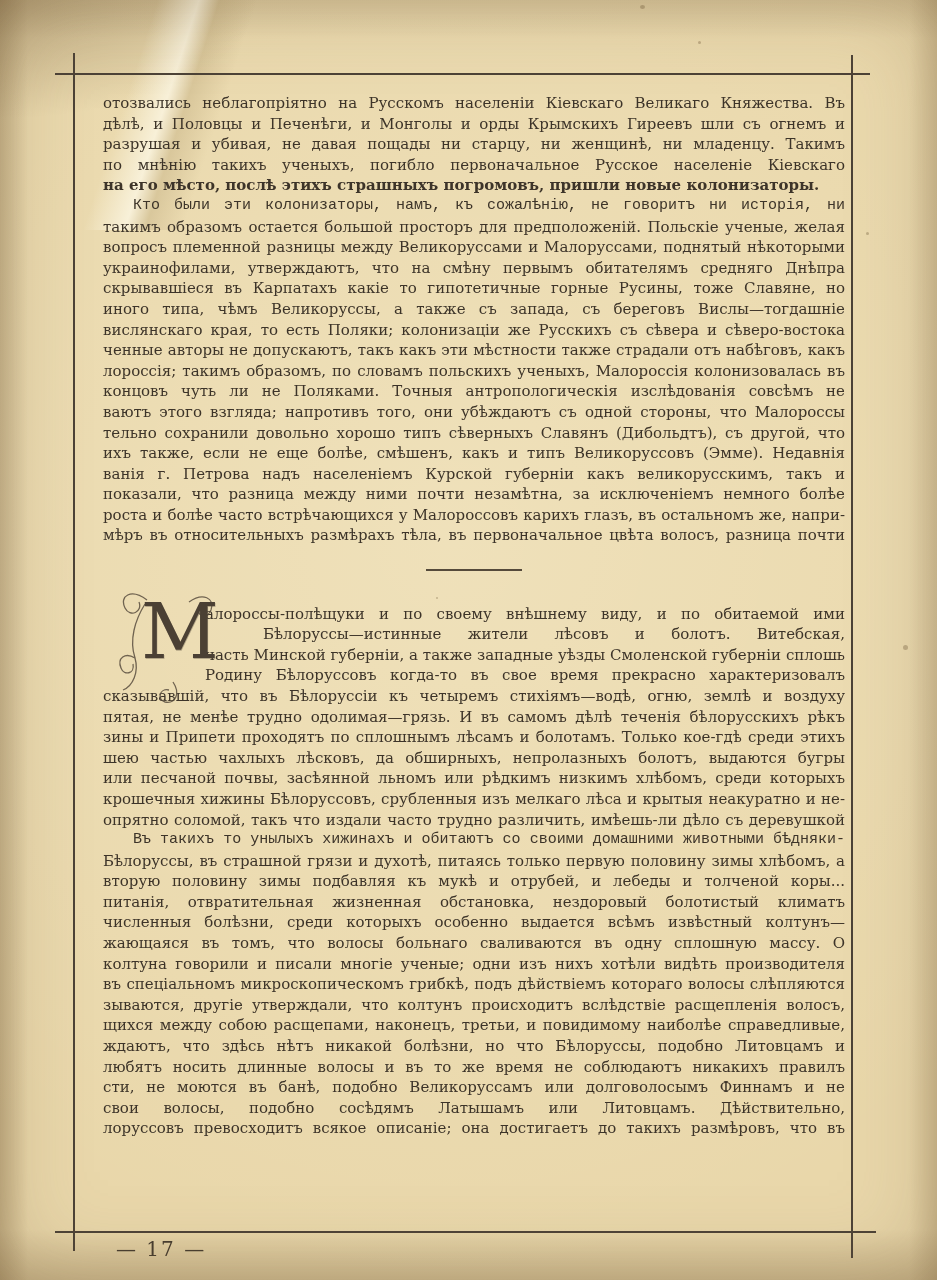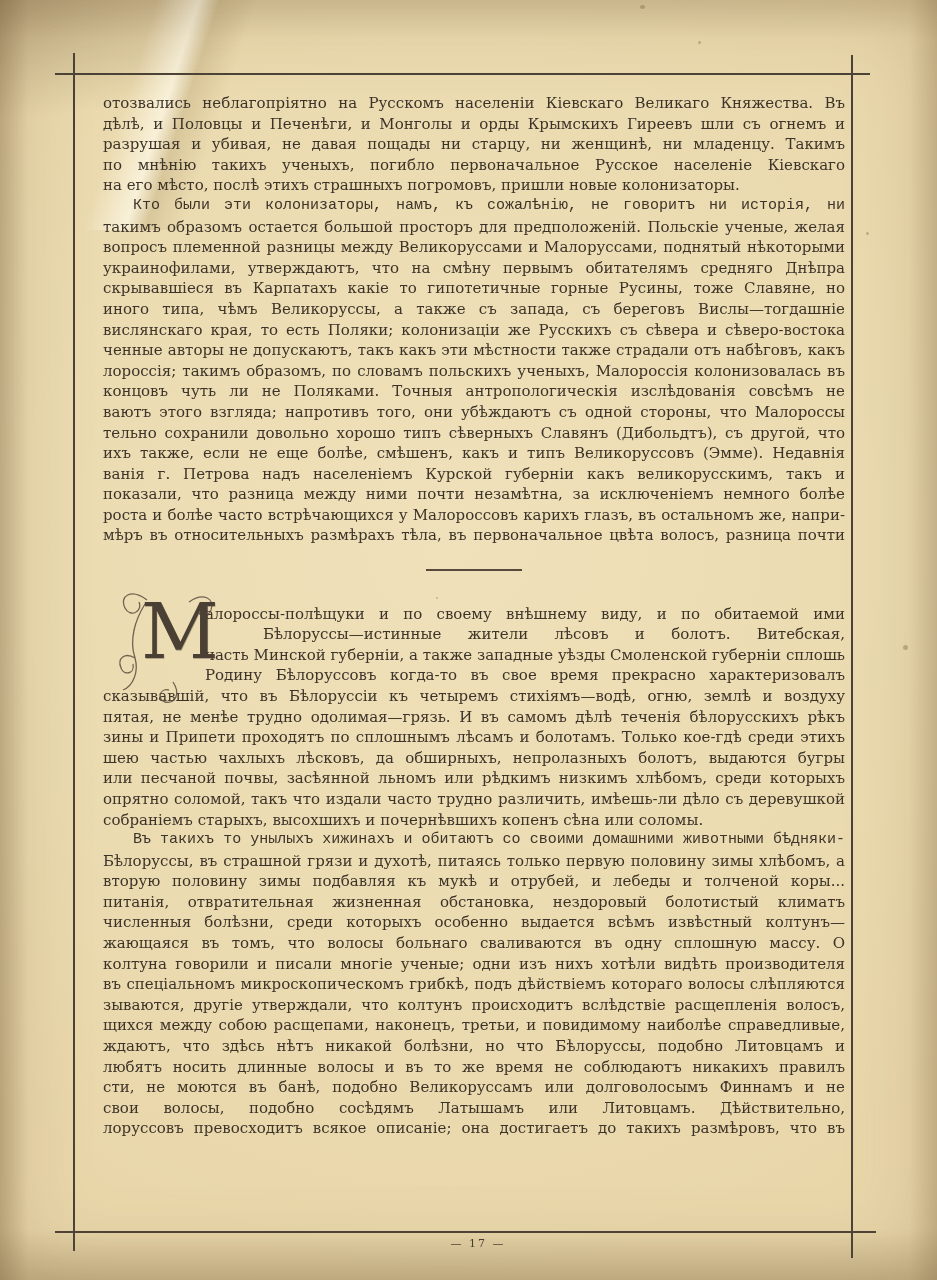--- a/index.html
+++ b/index.html
@@ -45,21 +45,21 @@
     position: absolute; left: 103px; top: 93px; width: 742px;
     font-size: 15px; line-height: 20.6px; color: #3d3429;
     text-rendering: optimizeLegibility;
   }
   .para { margin: 0; }
   .line {
     height: 20.6px; overflow: hidden;
     text-align: justify; text-align-last: justify;
     white-space: normal;
   }
-  .line.line-last { text-align-last: left; }
+  .line.line-last { text-align-last: left; font-weight: bold; }
   .indent-first .line:first-child { text-indent: 30px; font-family: Liberation Mono, monospace; }
   .after-cap .line:first-child { text-indent: 58px; }
 
   
   .divider-wrap { padding: 23px 0 33px 0; }
   .divider-rule { width: 96px; height: 1.5px; margin: 0 auto; background: #554a3b; }
 
   
   .cap-float {
     float: left; width: 102px; height: 62px;
@@ -68,22 +68,22 @@
   .cap-letter {
     position: absolute; left: 38px; top: -10px;
     font-family: "DejaVu Serif", serif;
     font-size: 76px; line-height: 1; color: #4b4034;
     text-shadow: 0.5px 0.5px 0 rgba(75,64,52,0.35);
   }
   .cap-orn { position: absolute; left: 8px; top: -18px; pointer-events: none; }
 
   
   .pagenum {
-    position: absolute; left: 107px; top: 1237px; width: 742px;
-    text-align: center; font-size: 11px; color: #463c2f; letter-spacing: 2px;
+    position: absolute; left: 116px; top: 1237px; width: 742px;
+    text-align: left; font-size: 20px; color: #463c2f; letter-spacing: 2px;
   }
 </style>
 </head>
 <body>
 
 <div class="page">
 
   <div class="corner-shadow"></div>
   <div class="crease-topleft"></div>
   <div class="spot" style="left:640px; top:5px;  width:5px; height:4px;"></div>
@@ -145,22 +145,22 @@
       </div>
       <div class="para after-cap">
         <div class="line">Бѣлоруссы—истинные жители лѣсовъ и болотъ. Витебская, Могилевская и большая</div>
         <div class="line">часть Минской губерніи, а также западные уѣзды Смоленской губерніи сплошь населены Бѣлоруссами</div>
         <div class="line">Родину Бѣлоруссовъ когда-то въ свое время прекрасно характеризовалъ Наполеонъ первый, раз-</div>
         <div class="line">сказывавшій, что въ Бѣлоруссіи къ четыремъ стихіямъ—водѣ, огню, землѣ и воздуху прибавляется</div>
         <div class="line">пятая, не менѣе трудно одолимая—грязь. И въ самомъ дѣлѣ теченія бѣлорусскихъ рѣкъ Бере-</div>
         <div class="line">зины и Припети проходятъ по сплошнымъ лѣсамъ и болотамъ. Только кое-гдѣ среди этихъ боль-</div>
         <div class="line">шею частью чахлыхъ лѣсковъ, да обширныхъ, непролазныхъ болотъ, выдаются бугры глинистой</div>
         <div class="line">или песчаной почвы, засѣянной льномъ или рѣдкимъ низкимъ хлѣбомъ, среди которыхъ лѣпятся</div>
+        <div class="line">крошечныя хижины Бѣлоруссовъ, срубленныя изъ мелкаго лѣса и крытыя неакуратно и не-</div>
         <div class="line">опрятно соломой, такъ что издали часто трудно различить, имѣешь-ли дѣло съ деревушкой или съ</div>
-        <div class="line line-last">собраніемъ старыхъ, высохшихъ и почернѣвшихъ копенъ сѣна или соломы.</div>
       </div>
       <div class="para indent-first">
         <div class="line">Въ такихъ то унылыхъ хижинахъ и обитаютъ со своими домашними животными бѣдняки-</div>
         <div class="line">Бѣлоруссы, въ страшной грязи и духотѣ, питаясь только первую половину зимы хлѣбомъ, а на</div>
         <div class="line">вторую половину зимы подбавляя къ мукѣ и отрубей, и лебеды и толченой коры... Недостаточность</div>
         <div class="line">питанія, отвратительная жизненная обстановка, нездоровый болотистый климатъ производятъ много-</div>
         <div class="line">численныя болѣзни, среди которыхъ особенно выдается всѣмъ извѣстный колтунъ—болѣзнь, выра-</div>
         <div class="line">жающаяся въ томъ, что волосы больнаго сваливаются въ одну сплошную массу. О происхожденіи</div>
         <div class="line">колтуна говорили и писали многіе ученые; одни изъ нихъ хотѣли видѣть производителя болѣзни</div>
         <div class="line">въ спеціальномъ микроскопическомъ грибкѣ, подъ дѣйствіемъ котораго волосы слѣпляются и свя-</div>

